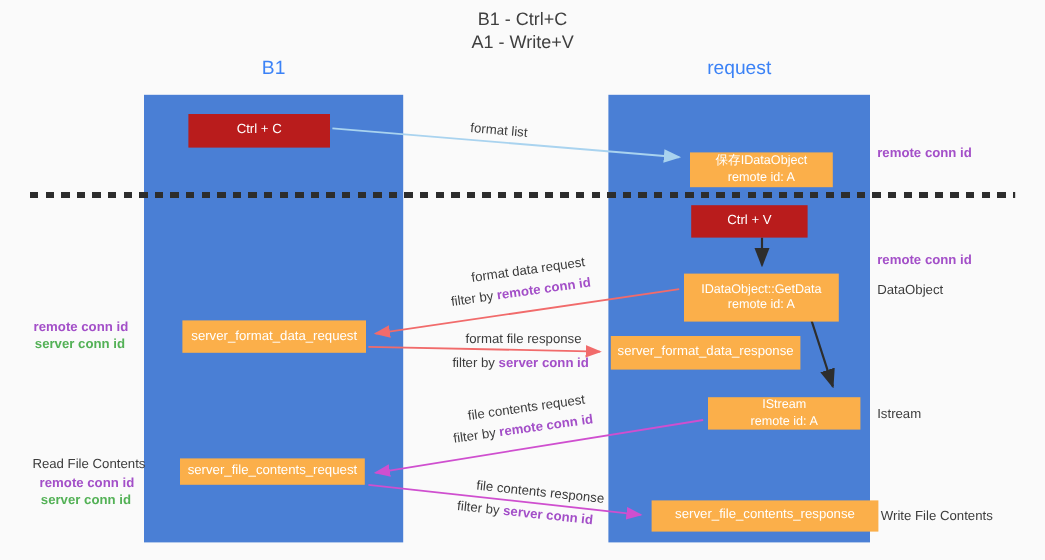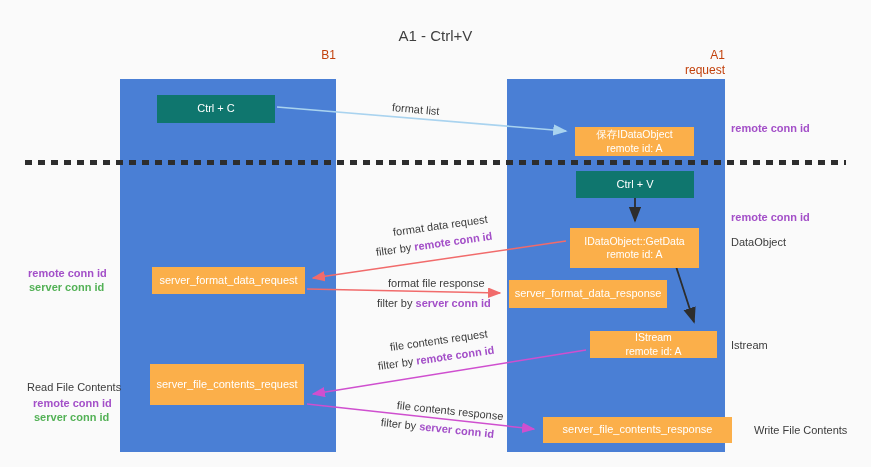--- a/index.html
+++ b/index.html
@@ -1,45 +1,45 @@
 <!DOCTYPE html>
 <html><head>
 <meta charset="utf-8">
 <style>
   html,body{margin:0;padding:0;}
   body{background:#fafafa;font-family:"Liberation Sans",sans-serif;}
   .canvas{position:relative;width:871px;height:467px;background:#fafafa;overflow:hidden;}
   .title{position:absolute;left:0;width:100%;text-align:center;font-size:15px;color:#3f3f3f;}
-  .lane-header{position:absolute;text-align:right;font-size:12px;color:#c2410c;line-height:1.25;}
+  .lane-header{position:absolute;text-align:center;font-size:16px;color:#3b82f6;line-height:1.25;}
   .lane{position:absolute;background:#4a7fd5;top:79px;height:373px;}
   .dashline{position:absolute;left:25px;top:160px;width:821px;height:5px;
     background:repeating-linear-gradient(to right,#2d2d2d 0 7px,transparent 7px 13px);z-index:5;}
   .node{position:absolute;display:flex;flex-direction:column;align-items:center;justify-content:center;
     color:#ffffff;text-align:center;z-index:4;line-height:1.25;}
-  .green{background:#0f766e;font-size:11px;}
+  .green{background:#b91c1c;font-size:11px;}
   .orange{background:#fbaf4a;font-size:10.5px;}
   .one-line{font-size:11px;}
   .side-label{position:absolute;font-size:11px;color:#3c3c3c;white-space:nowrap;z-index:6;}
   .purple{color:#a34fc8;font-weight:bold;}
   .greentxt{color:#53b156;font-weight:bold;}
   .arrow-label{position:absolute;font-size:11px;color:#3c3c3c;white-space:nowrap;z-index:6;transform-origin:left center;}
   svg.arrows{position:absolute;left:0;top:0;z-index:3;}
 </style>
 </head>
 <body>
 
 <div class="canvas">
 
-  <div class="title" style="top:27px">A1 - Ctrl+V</div>
+  <div class="title" style="top:8px">B1 - Ctrl+C</div>
+  <div class="title" style="top:27px">A1 - Write+V</div>
 
   <div class="lane-header" style="left:120px;top:48px;width:216px">
     <div>B1</div>
   </div>
   <div class="lane-header" style="left:507px;top:48px;width:218px">
-    <div>A1</div>
     <div>request</div>
   </div>
 
   <div class="lane" style="left:120px;width:216px"></div>
   <div class="lane" style="left:507px;width:218px"></div>
 
   <div class="dashline"></div>
 
   <svg class="arrows" width="871" height="467">
     <defs>
@@ -67,21 +67,21 @@
 
   <div class="node green" style="left:157px;top:95px;width:118px;height:28px">
     <span>Ctrl + C</span>
   </div>
 
   <div class="node orange" style="left:575px;top:127px;width:119px;height:29px">
     <span>保存IDataObject</span>
     <span>remote id: A</span>
   </div>
 
-  <div class="node green" style="left:576px;top:171px;width:118px;height:27px">
+  <div class="node green" style="left:576px;top:171px;width:97px;height:27px">
     <span>Ctrl + V</span>
   </div>
 
   <div class="node orange" style="left:570px;top:228px;width:129px;height:40px">
     <span>IDataObject::GetData</span>
     <span>remote id: A</span>
   </div>
 
   <div class="node orange" style="left:590px;top:331px;width:127px;height:27px">
     <span>IStream</span>
@@ -89,33 +89,33 @@
   </div>
 
   <div class="node orange one-line" style="left:152px;top:267px;width:153px;height:27px">
     <span>server_format_data_request</span>
   </div>
 
   <div class="node orange one-line" style="left:509px;top:280px;width:158px;height:28px">
     <span>server_format_data_response</span>
   </div>
 
-  <div class="node orange one-line" style="left:150px;top:364px;width:154px;height:41px">
+  <div class="node orange one-line" style="left:150px;top:382px;width:154px;height:22px">
     <span>server_file_contents_request</span>
   </div>
 
   <div class="node orange one-line" style="left:543px;top:417px;width:189px;height:26px">
     <span>server_file_contents_response</span>
   </div>
 
   <div class="side-label purple" style="left:731px;top:122px">remote conn id</div>
   <div class="side-label purple" style="left:731px;top:211px">remote conn id</div>
   <div class="side-label" style="left:731px;top:236px">DataObject</div>
   <div class="side-label" style="left:731px;top:339px">Istream</div>
-  <div class="side-label" style="left:754px;top:424px">Write File Contents</div>
+  <div class="side-label" style="left:734px;top:424px">Write File Contents</div>
 
   <div class="side-label purple" style="left:28px;top:267px">remote conn id</div>
   <div class="side-label greentxt" style="left:29px;top:281px">server conn id</div>
   <div class="side-label" style="left:27px;top:381px">Read File Contents</div>
   <div class="side-label purple" style="left:33px;top:397px">remote conn id</div>
   <div class="side-label greentxt" style="left:34px;top:411px">server conn id</div>
 
   <div class="arrow-label" style="left:392px;top:101px;transform:rotate(5deg)">format list</div>
 
   <div class="arrow-label" style="left:393px;top:226px;transform:rotate(-8deg)">format data request</div>

